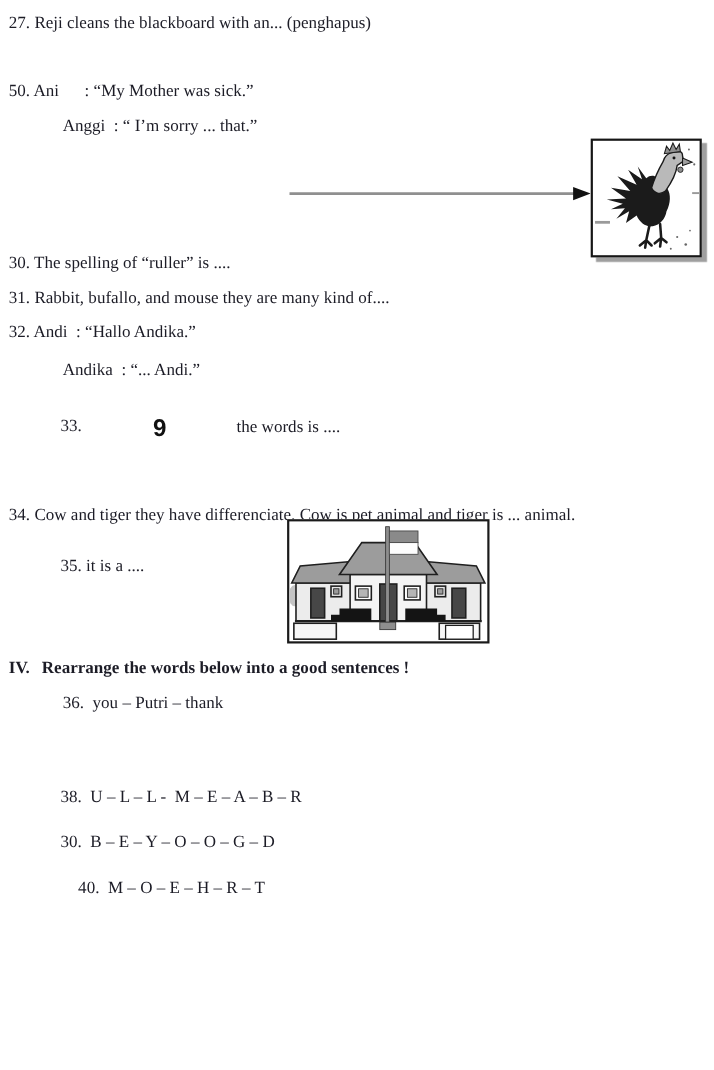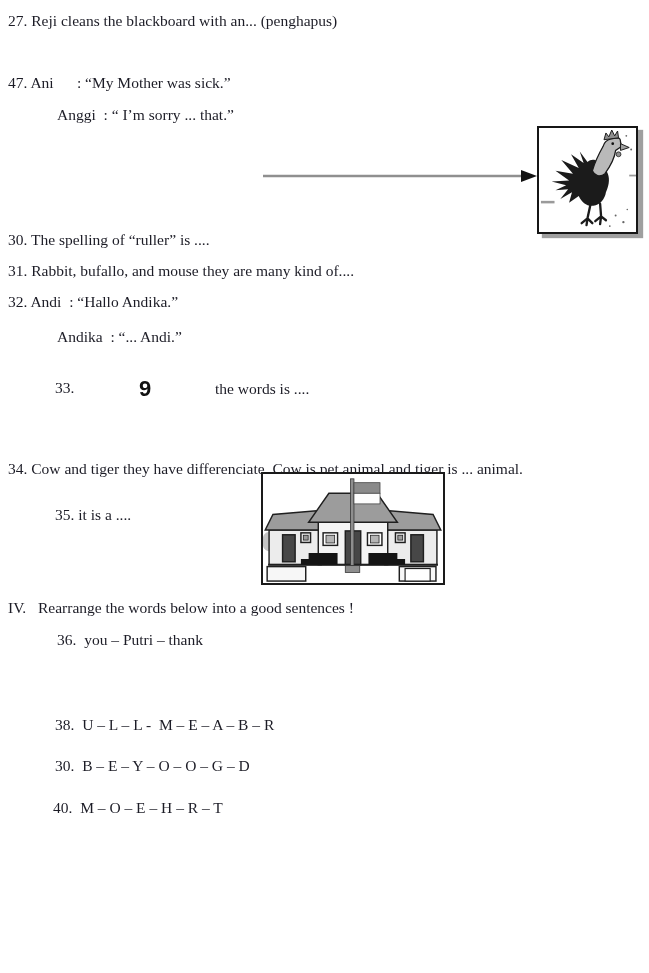--- a/index.html
+++ b/index.html
@@ -15,21 +15,21 @@
     overflow: hidden;
     padding-left: 30px;
   }
   .line {
     position: absolute;
     white-space: pre;
     font-size: 15.5px;
     color: #1c1c26;
     font-family: "Liberation Serif", serif;
   }
-  .bold { font-weight: normal; }
+  .bold { font-weight: bold; }
   .big-digit {
     position: absolute;
     font-family: "Liberation Sans", sans-serif;
     font-weight: bold;
     font-size: 22px;
     color: #111111;
   }
   .imgbox {
     position: absolute;
     background: #ffffff;
@@ -53,21 +53,21 @@
   }
   svg { display: block; }
 </style>
 </head>
 <body>
 
 <div class="page">
 
   <div class="line" style="left:8px; top:12px">27. Reji cleans the blackboard with an... (penghapus)</div>
 
-  <div class="line" style="left:8px; top:74px">47. Ani      : “My Mother was sick.”</div>
+  <div class="line" style="left:8px; top:74px">50. Ani      : “My Mother was sick.”</div>
   <div class="line" style="left:57px; top:106px">Anggi  : “ I’m sorry ... that.”</div>
 
 
   <svg class="arrow-svg" viewBox="0 0 274 14" aria-hidden="true">
     <line x1="0" y1="7" x2="259" y2="7" stroke="#8f8f8f" stroke-width="2.6"></line>
     <polygon points="274,7 258,1 258,13" fill="#111111"></polygon>
   </svg>
 
   <div class="imgbox rooster-box">
     <svg width="97" height="104" viewBox="0 0 100 107" aria-hidden="true">
@@ -162,15 +162,15 @@
       <rect x="84" y="95" width="15" height="7" fill="#8e8e8e" stroke="#333" stroke-width="0.8"></rect>
     </svg>
   </div>
 
   <div class="line bold" style="left:8px; top:599px">IV.</div>
   <div class="line bold" style="left:38px; top:599px">Rearrange the words below into a good sentences !</div>
 
   <div class="line" style="left:57px; top:631px">36.  you – Putri – thank</div>
   <div class="line" style="left:55px; top:716px">38.  U – L – L -  M – E – A – B – R</div>
   <div class="line" style="left:55px; top:757px">30.  B – E – Y – O – O – G – D</div>
-  <div class="line" style="left:53px; top:799px">40.  M – O – E – H – R – T</div>
+  <div class="line" style="left:71px; top:799px">40.  M – O – E – H – R – T</div>
 
 </div>
 
 </body></html>

